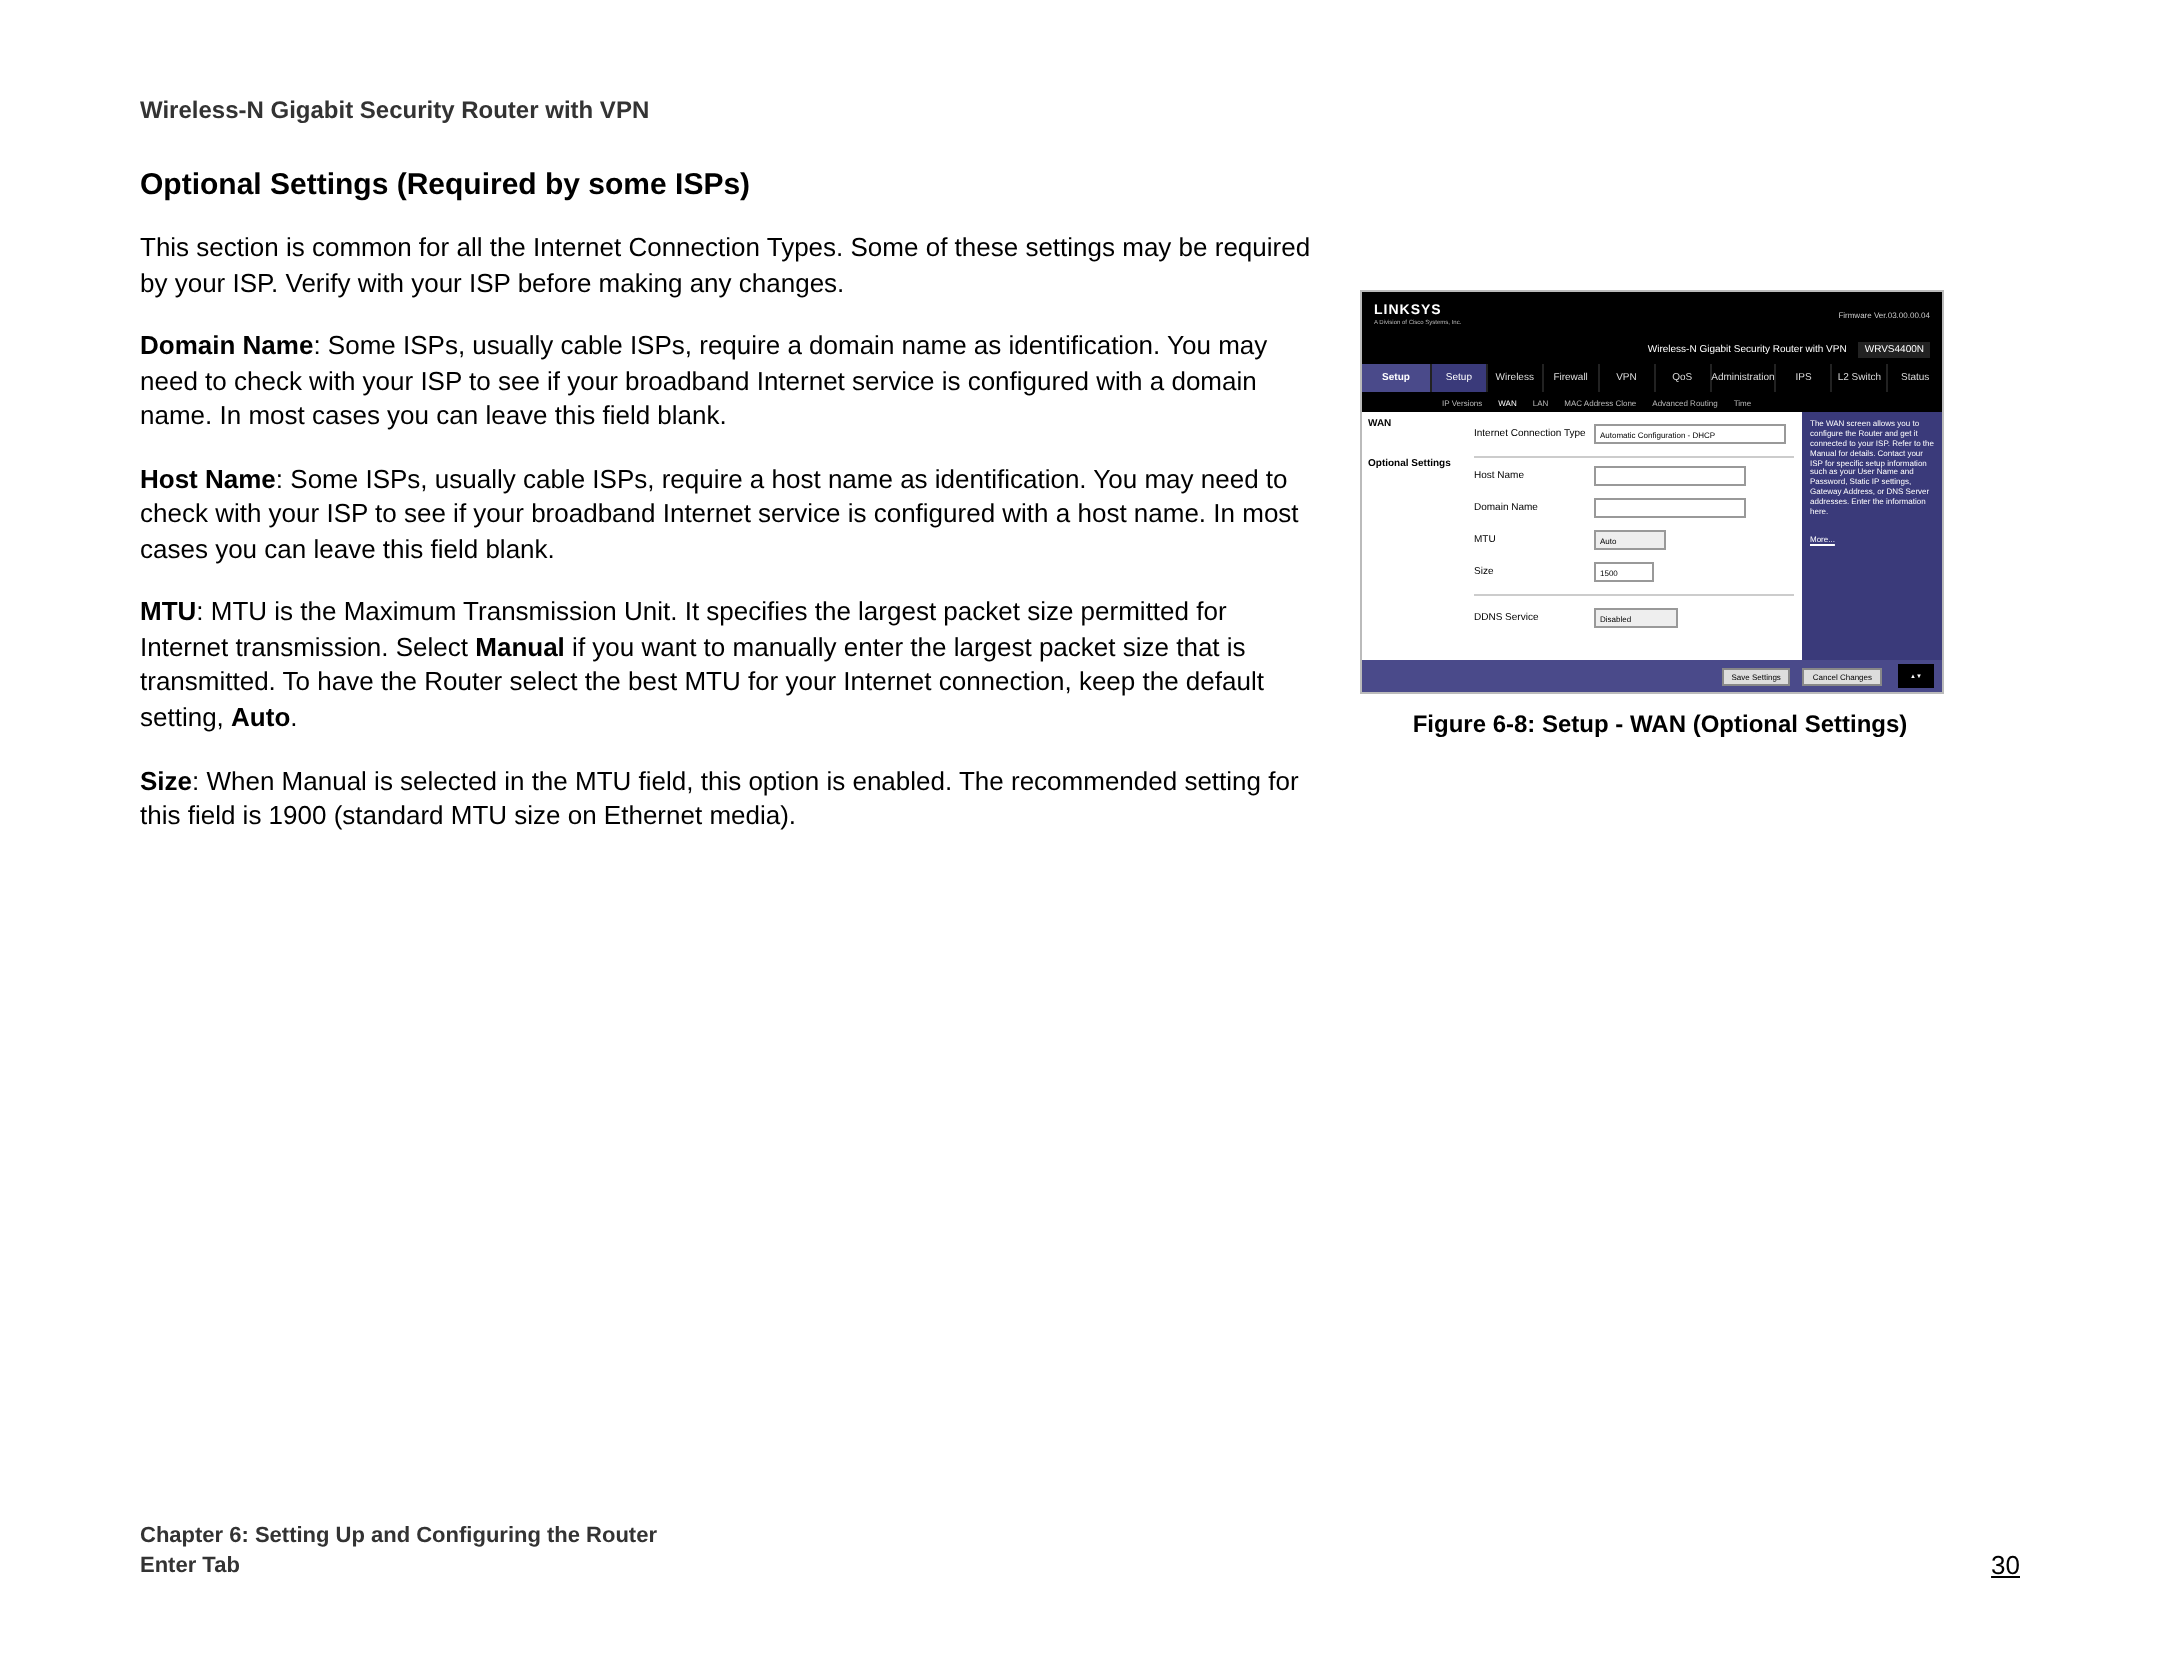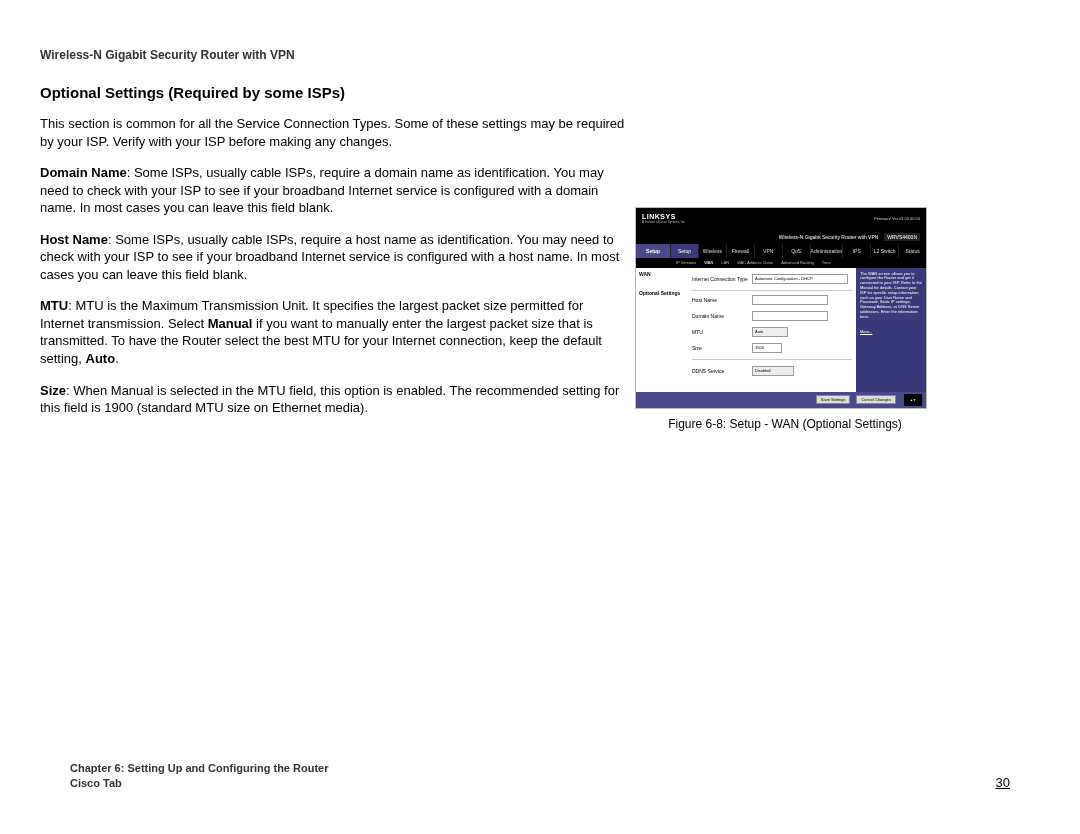--- a/index.html
+++ b/index.html
@@ -7,35 +7,35 @@
     padding: 0;
     background: #fff;
     font-family: Arial, Helvetica, sans-serif;
     color: #000;
     width: 1080px;
     height: 834px;
     position: relative;
     box-sizing: border-box;
   }
   .page {
-    padding: 48px 70px 40px 40px;
+    padding: 48px 70px 40px 70px;
     box-sizing: border-box;
     height: 100%;
     position: relative;
   }
   .header-title {
     font-size: 12px;
     font-weight: bold;
     color: #333;
     margin-bottom: 22px;
   }
   .content-row {
     display: flex;
-    align-items: flex-end;
-    gap: 5px;
+    align-items: center;
+    gap: 20px;
   }
   .text-col {
     flex: 0 0 590px;
   }
   .section-heading {
     font-size: 15px;
     font-weight: bold;
     margin: 0 0 14px 0;
   }
   .para {
@@ -129,21 +129,21 @@
   }
   .fi-btnrow .btn {
     background:#ddd; color:#000; font-size:4px; padding:1px 4px; border:1px solid #888;
   }
   .fi-logo {
     position:absolute; right:4px; bottom:2px; width:18px; height:12px;
     background:#000; color:#fff; font-size:3px; display:flex; align-items:center; justify-content:center;
   }
   .figure-caption {
     font-size: 12px;
-    font-weight: normal;
+    font-weight: bold;
     text-align: center;
     margin-top: 8px;
   }
   .footer {
     position: absolute;
     left: 70px;
     right: 70px;
     bottom: 44px;
     display: flex;
     justify-content: space-between;
@@ -158,21 +158,21 @@
 </head>
 <body>
 
 <div class="page">
   <div class="header-title">Wireless-N Gigabit Security Router with VPN</div>
 
   <div class="content-row">
     <div class="text-col">
       <h2 class="section-heading">Optional Settings (Required by some ISPs)</h2>
 
-      <p class="para">This section is common for all the Service Connection Types. Some of these settings may be required by your ISP. Verify with your ISP before making any changes.</p>
+      <p class="para">This section is common for all the Internet Connection Types. Some of these settings may be required by your ISP. Verify with your ISP before making any changes.</p>
 
       <p class="para">
         <span class="lead">Domain Name</span><span>: Some ISPs, usually cable ISPs, require a domain name as identification. You may need to check with your ISP to see if your broadband Internet service is configured with a domain name. In most cases you can leave this field blank.</span>
       </p>
 
       <p class="para">
         <span class="lead">Host Name</span><span>: Some ISPs, usually cable ISPs, require a host name as identification. You may need to check with your ISP to see if your broadband Internet service is configured with a host name. In most cases you can leave this field blank.</span>
       </p>
 
       <p class="para">
@@ -261,17 +261,17 @@
           <div class="fi-logo">▲▼</div>
         </div>
       </div>
       <div class="figure-caption">Figure 6-8: Setup - WAN (Optional Settings)</div>
     </div>
   </div>
 
   <div class="footer">
     <div class="left-lines">
       <div>Chapter 6: Setting Up and Configuring the Router</div>
-      <div>Cisco Tab</div>
+      <div>Enter Tab</div>
     </div>
     <div class="pagenum">30</div>
   </div>
 </div>
 
 </body></html>

